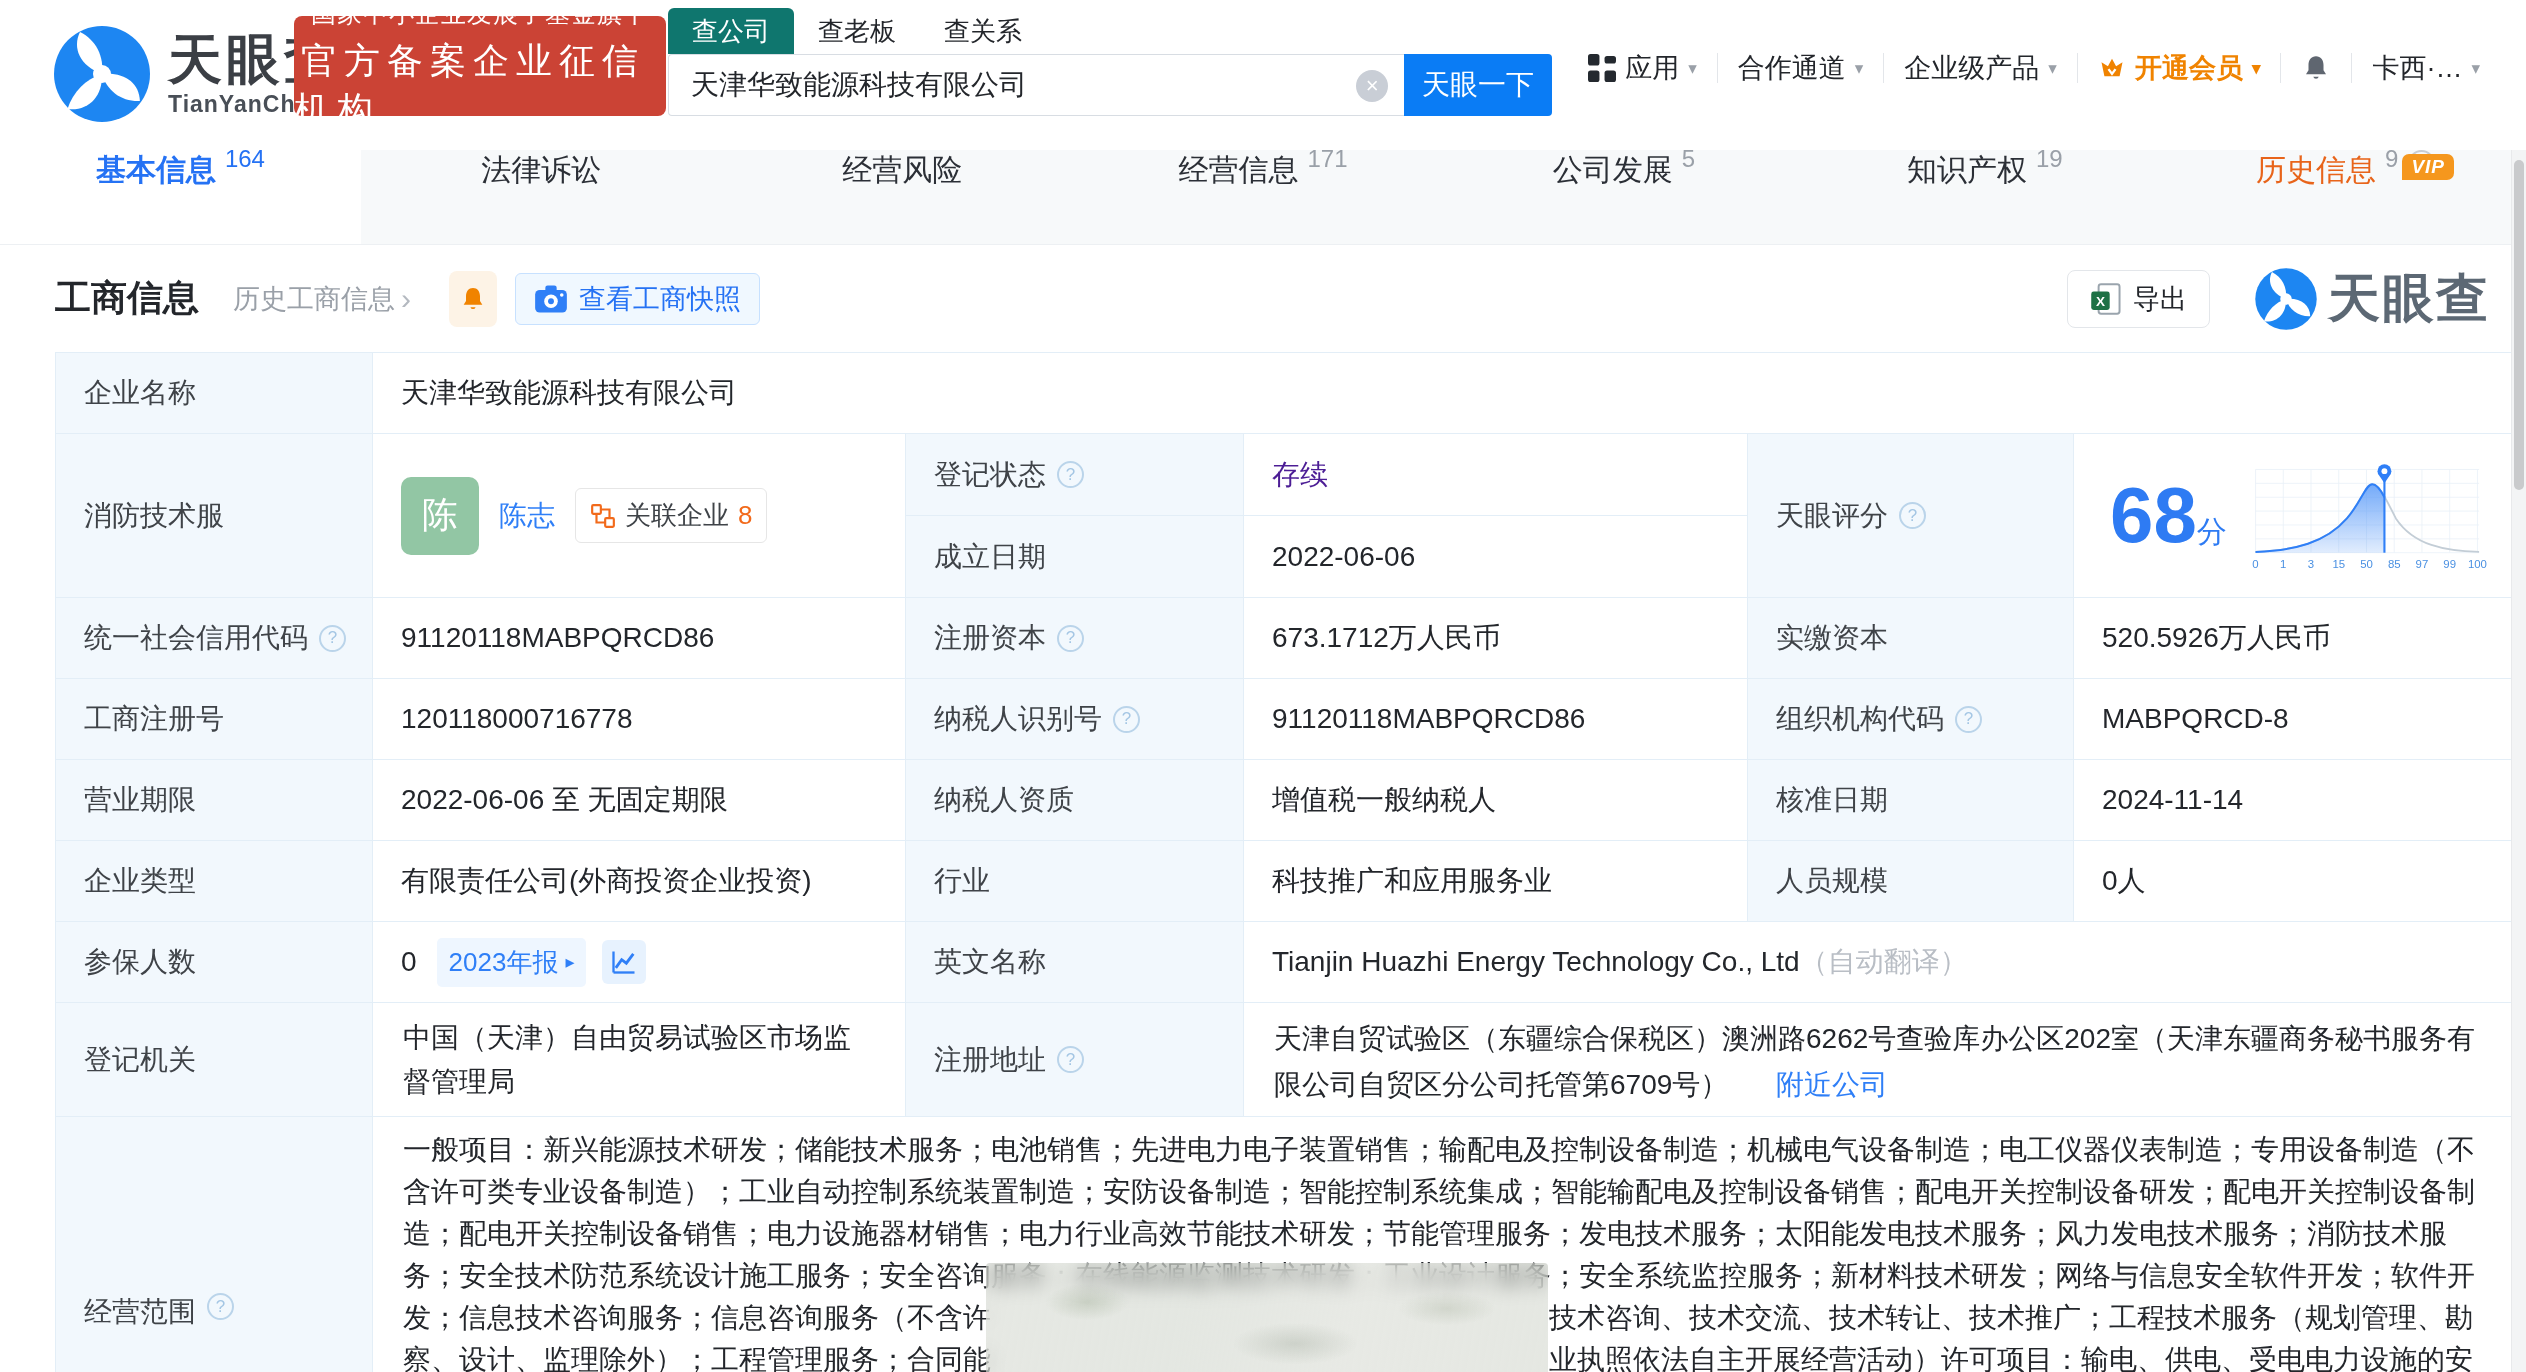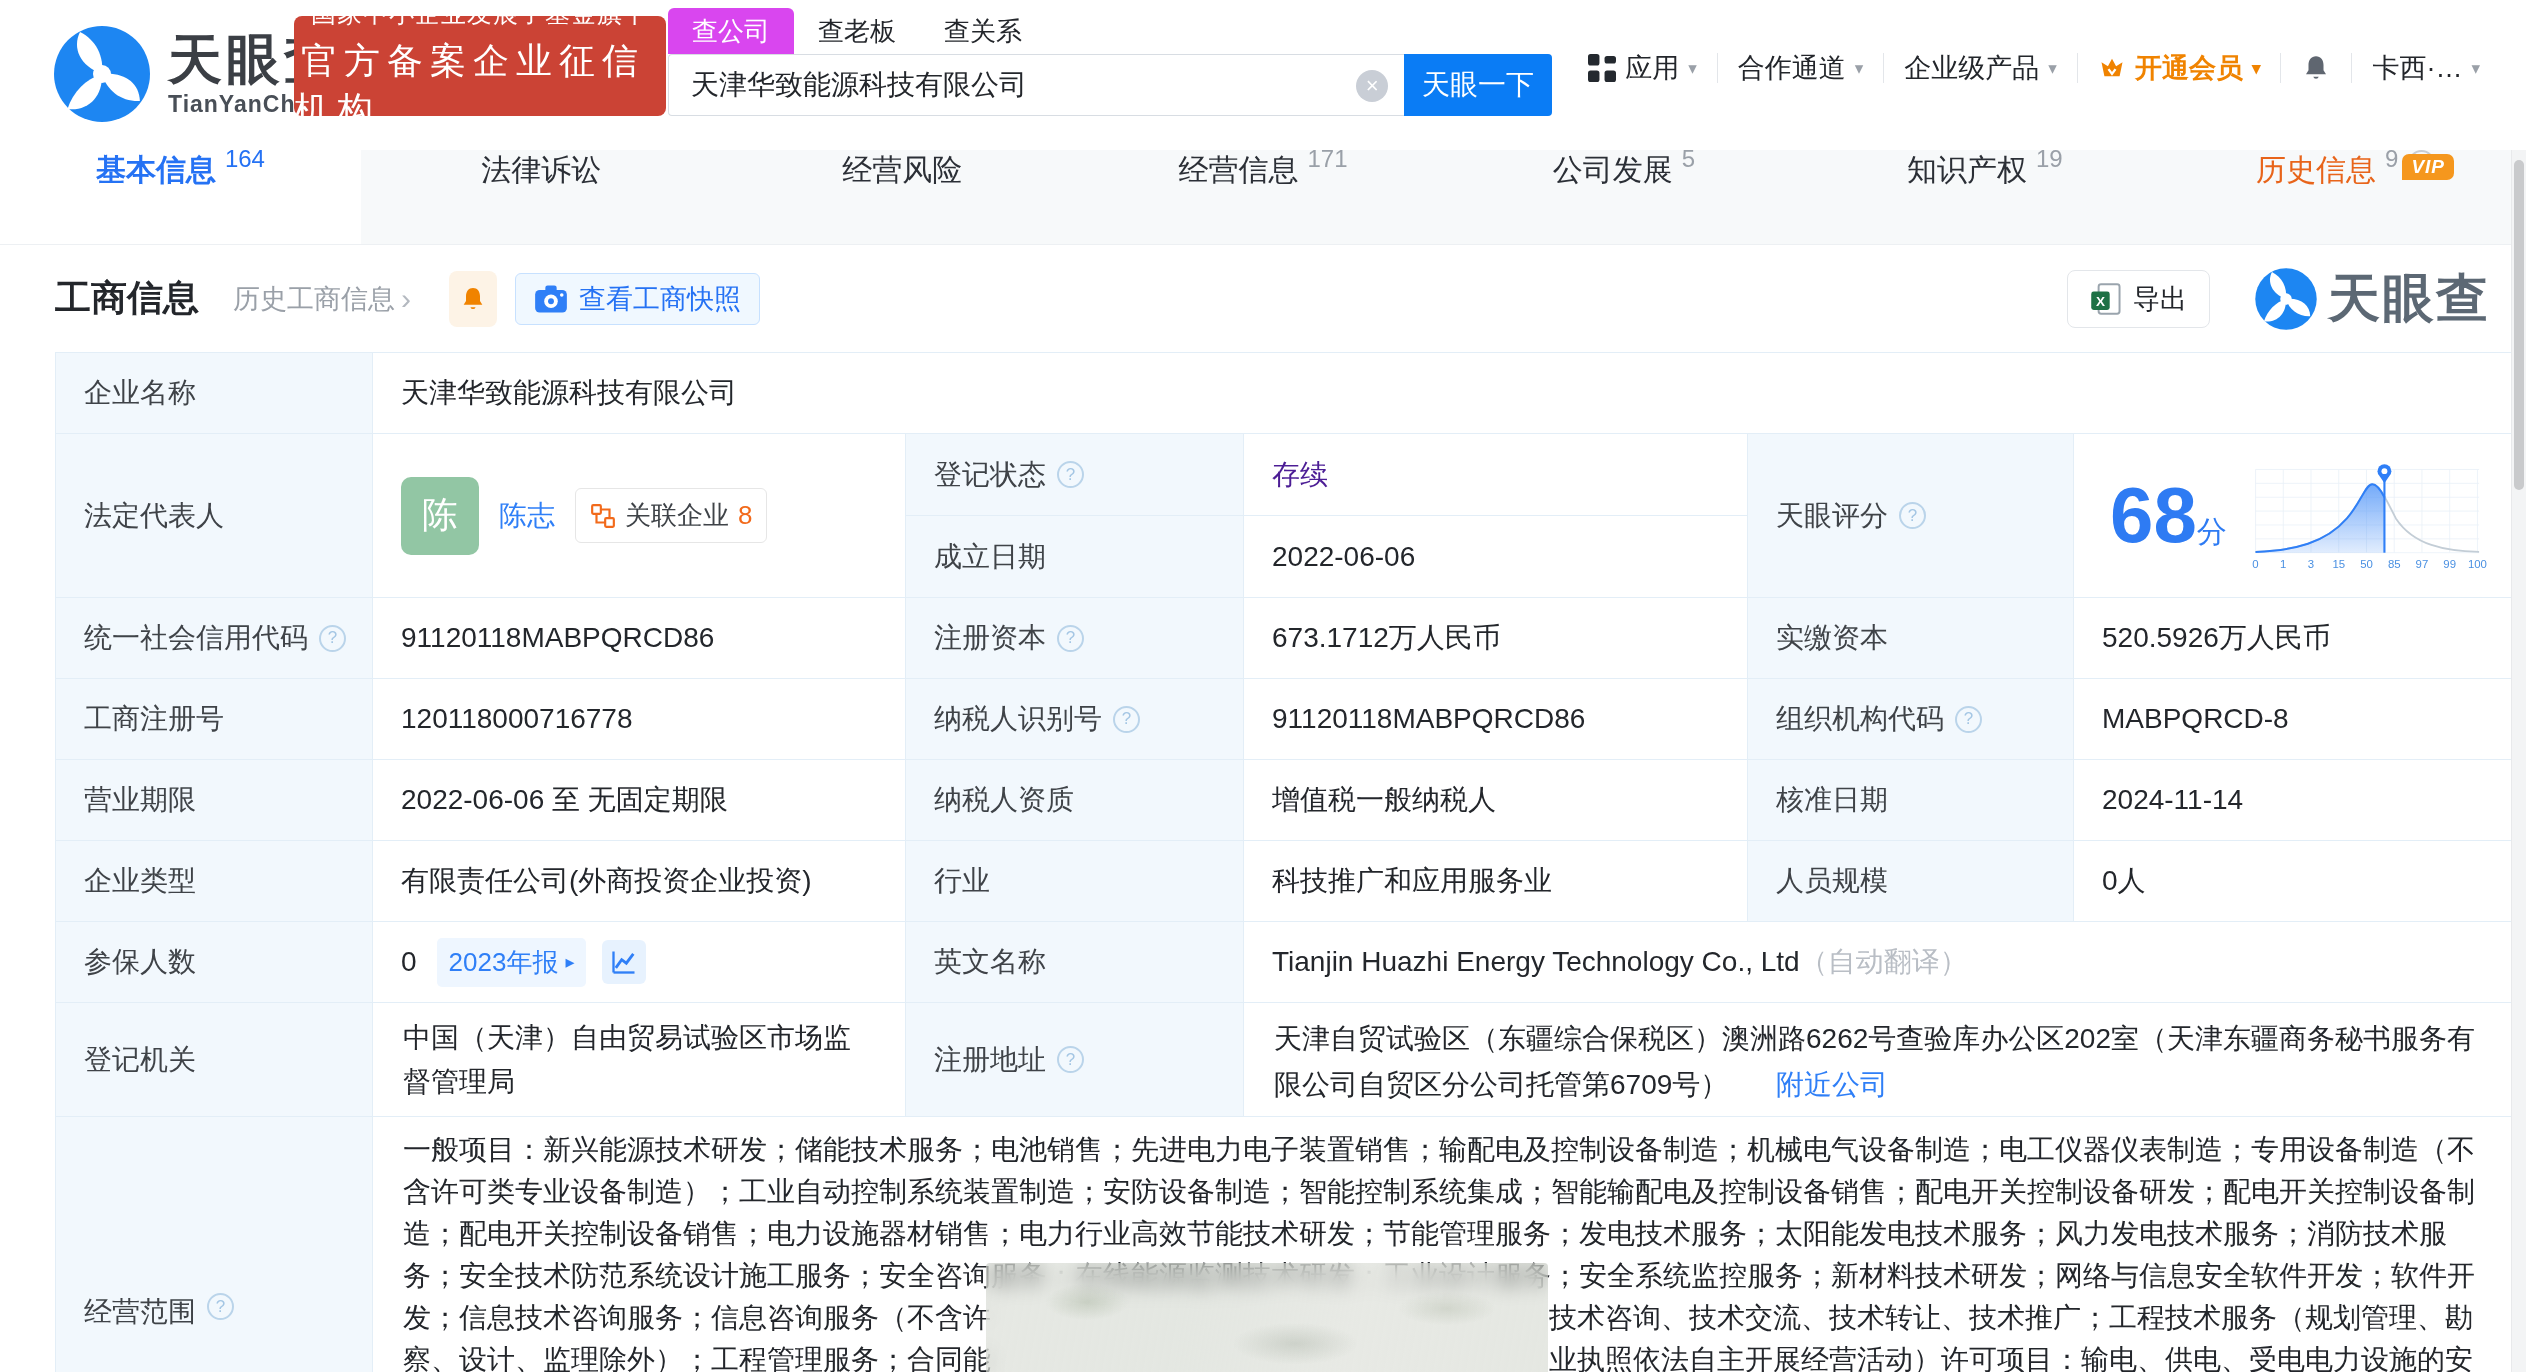--- a/index.html
+++ b/index.html
@@ -13,21 +13,21 @@
   .logo-cn{font-size:54px;font-weight:bold;color:#3b3f45;letter-spacing:4px;line-height:1.1}
   .logo-en{font-size:23px;font-weight:bold;color:#494f57;letter-spacing:1px;margin-top:2px}
   .gov-badge{position:absolute;left:294px;top:16px;width:372px;height:100px;background:#cb4335;
     border-radius:8px;color:#fff;display:flex;flex-direction:column;justify-content:center;align-items:center;gap:7px}
   .gov-badge .l1{font-size:25px;letter-spacing:1px}
   .gov-badge .l2{font-size:36px;letter-spacing:7px;text-indent:7px}
 
   .search-area{position:absolute;left:668px;top:8px}
   .search-tabs{display:flex;align-items:flex-end;height:46px}
   .stab{font-size:26px;color:#23262b;padding:0 24px;height:46px;display:flex;align-items:center;cursor:pointer}
-  .stab.active{background:#d946ef;color:#fff;border-radius:6px 6px 0 0}
+  .stab.active{background:#0f766e;color:#fff;border-radius:6px 6px 0 0}
   .search-row{display:flex}
   .search-box{position:relative;width:736px;height:62px;border:1px solid #d8dde3;border-right:none;
     border-radius:4px 0 0 4px;background:#fff;display:flex;align-items:center}
   .search-box input{border:none;outline:none;font-size:28px;color:#23262b;width:630px;margin-left:22px;font-family:inherit;background:transparent}
   .clear{position:absolute;right:16px;top:15px;width:32px;height:32px;border-radius:50%;background:#c9ced6;
     color:#fff;font-size:22px;display:flex;align-items:center;justify-content:center;cursor:pointer}
   .search-btn{width:148px;height:62px;background:#0a7cf5;color:#fff;font-size:28px;border:none;
     border-radius:0 4px 4px 0;font-family:inherit;cursor:pointer}
 
   .top-menu{position:absolute;right:26px;top:50px;display:flex;align-items:center;font-size:27px;color:#23262b}
@@ -289,21 +289,21 @@
 <div class="info-grid">
 
   <div class="cell lab" style="grid-area:1/1/2/2">
     <span>企业名称</span>
   </div>
   <div class="cell" style="grid-area:1/2/2/7">
     <span>天津华致能源科技有限公司</span>
   </div>
 
   <div class="cell lab" style="grid-area:2/1/4/2">
-    <span>法定代表人</span>
+    <span>消防技术服</span>
   </div>
   <div class="cell rep-cell" style="grid-area:2/2/4/3">
     <span class="avatar">陈</span>
     <span class="link rep-name">陈志</span>
     <span class="rel-badge">
       <svg width="26" height="26" viewBox="0 0 24 24">
         <rect x="2" y="2" width="8" height="8" rx="1" fill="none" stroke="#f26a1b" stroke-width="2"></rect>
         <rect x="14" y="14" width="8" height="8" rx="1" fill="none" stroke="#f26a1b" stroke-width="2"></rect>
         <path d="M10 6 H18 V14 M6 10 V18 H14" fill="none" stroke="#f26a1b" stroke-width="2"></path>
       </svg>

